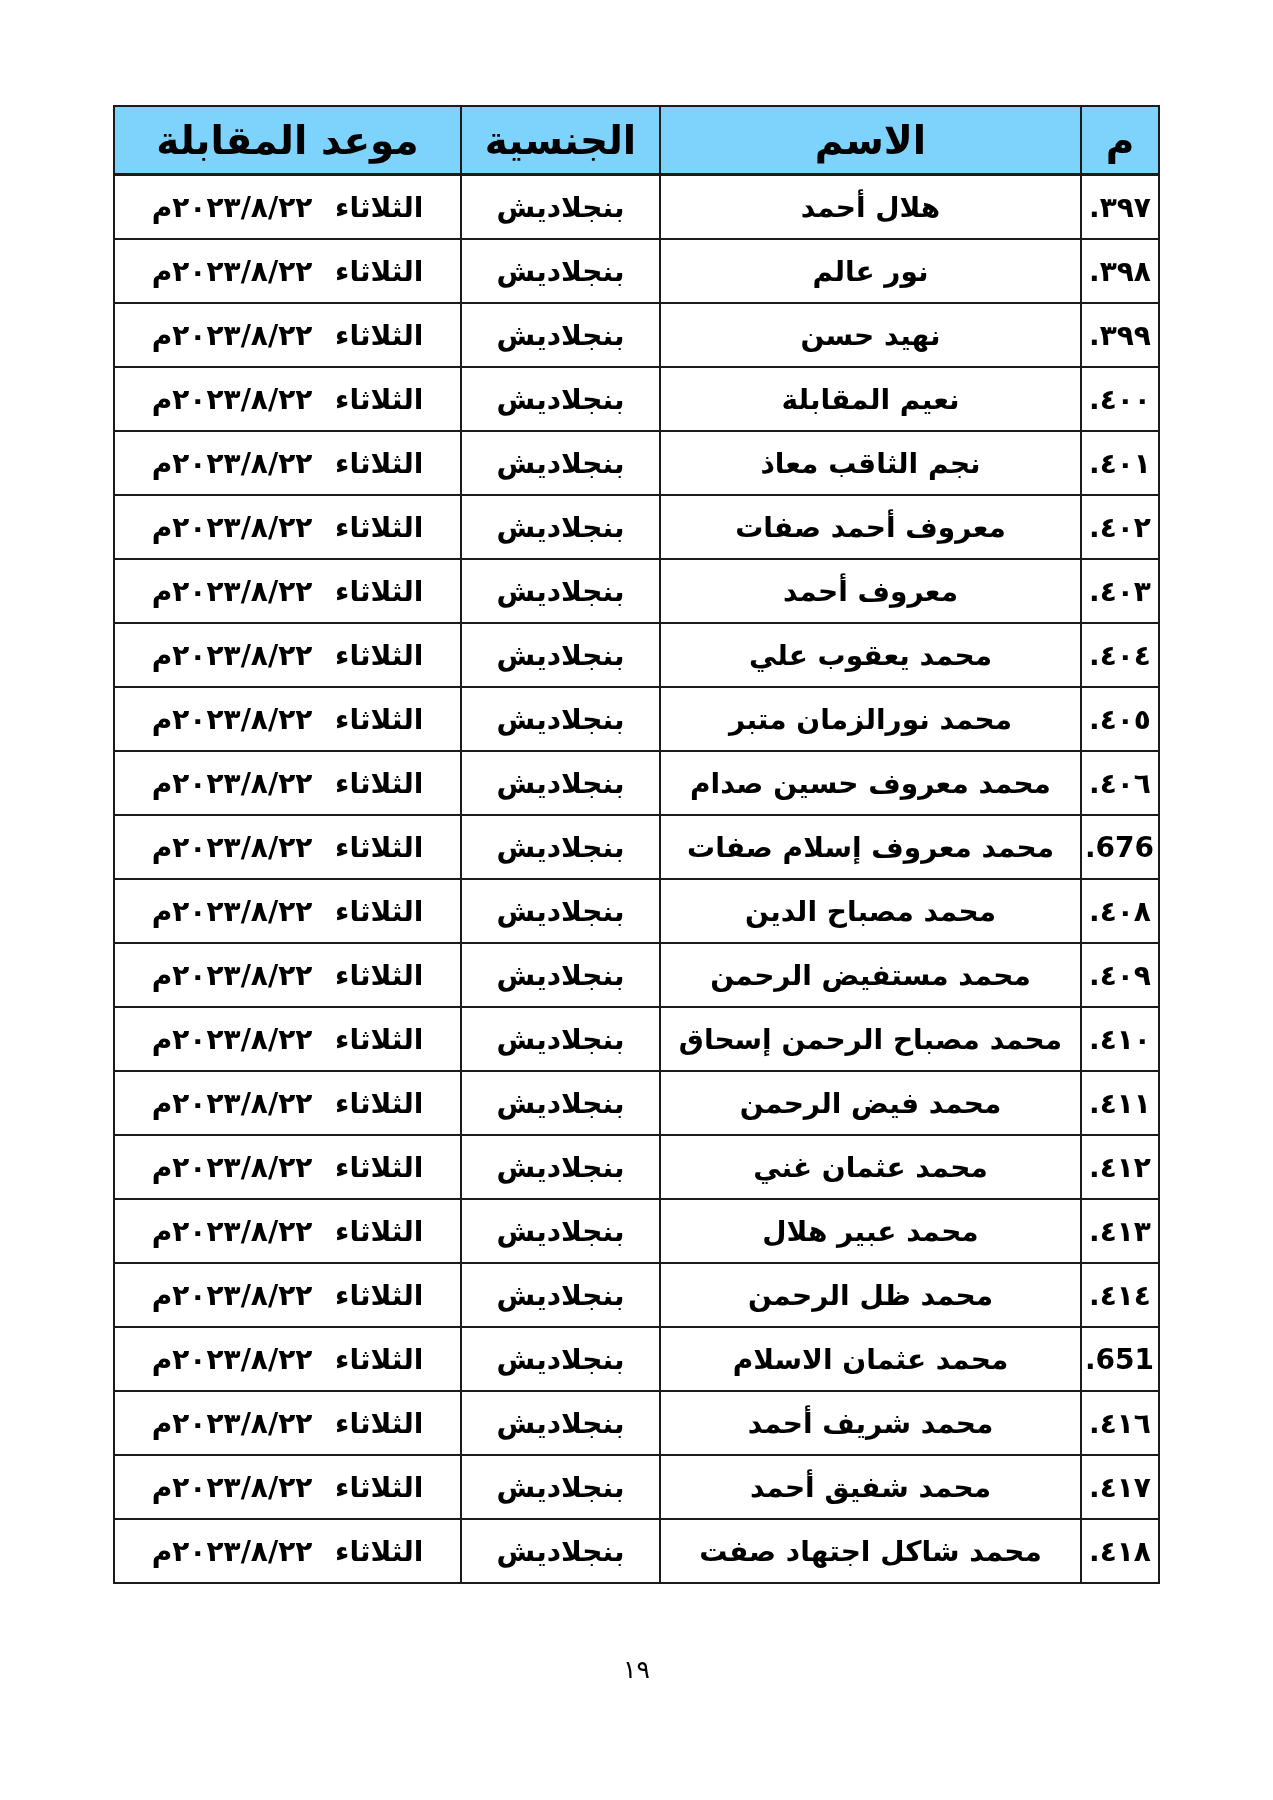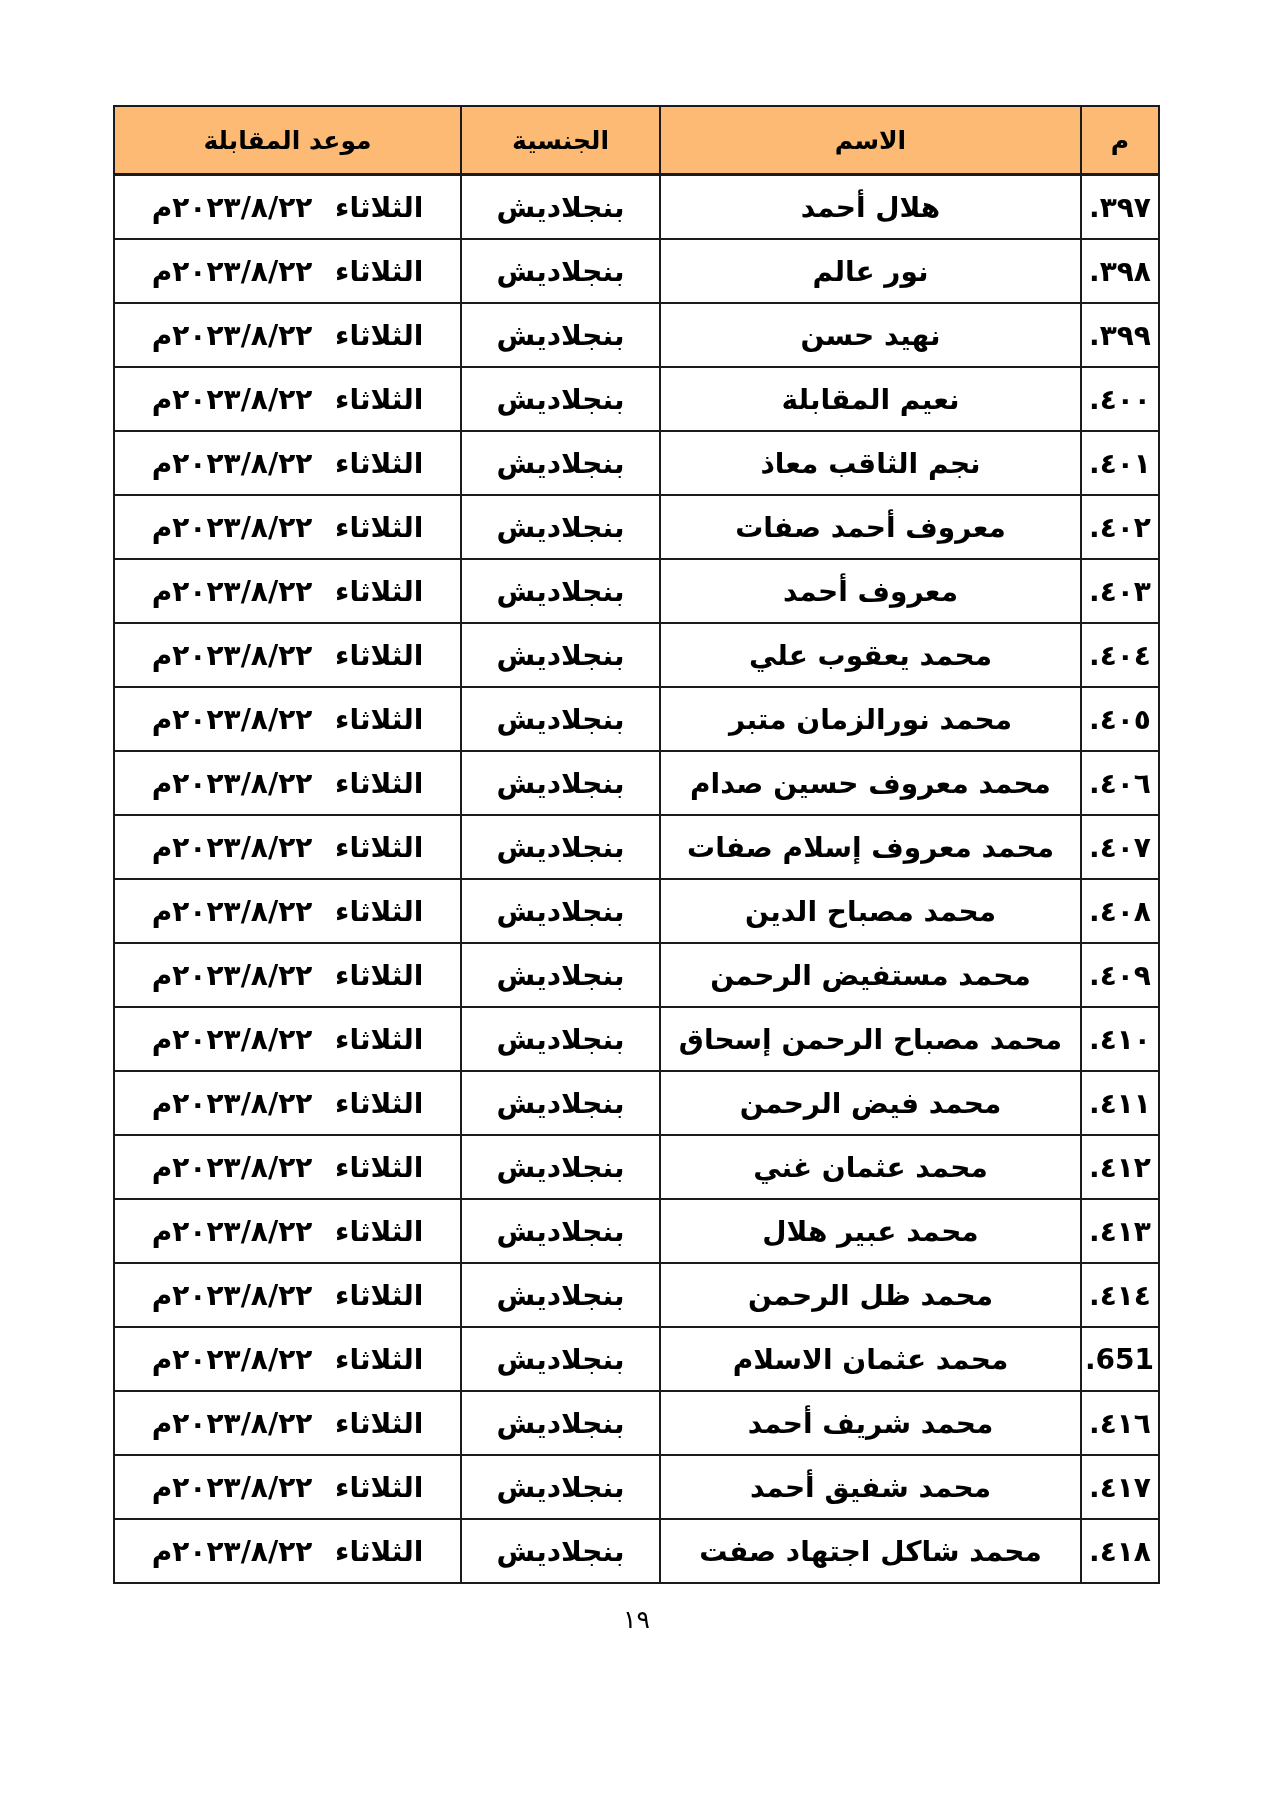--- a/index.html
+++ b/index.html
@@ -32,39 +32,39 @@
   table.schedule td {
     border: 2px solid #1b1b1b;
     text-align: center;
     vertical-align: middle;
     font-weight: bold;
     padding: 0 4px;
     overflow: hidden;
     white-space: nowrap;
   }
   table.schedule thead th {
-    background: #fdba74;
+    background: #7dd3fc;
     height: 66px;
-    font-size: 25px;
+    font-size: 39px;
     border-bottom-width: 3px;
   }
   table.schedule tbody td {
     height: 62px;
     font-size: 28px;
     background: #ffffff;
   }
   td.c-date {
     word-spacing: 13px;
   }
   td.c-no {
     font-size: 27px;
   }
   .page-number {
     position: absolute;
-    top: 1605px;
+    top: 1655px;
     left: 0;
     width: 100%;
     text-align: center;
     font-size: 25px;
     direction: rtl;
   }
 </style>
 </head>
 <body>
 
@@ -140,21 +140,21 @@
           <td class="c-nat">بنجلاديش</td>
           <td class="c-date">الثلاثاء ٢٠٢٣/٨/٢٢م</td>
         </tr>
       <tr>
           <td class="c-no">٤٠٦.</td>
           <td class="c-name">محمد معروف حسين صدام</td>
           <td class="c-nat">بنجلاديش</td>
           <td class="c-date">الثلاثاء ٢٠٢٣/٨/٢٢م</td>
         </tr>
       <tr>
-          <td class="c-no">٤٠٧.</td>
+          <td class="c-no">676.</td>
           <td class="c-name">محمد معروف إسلام صفات</td>
           <td class="c-nat">بنجلاديش</td>
           <td class="c-date">الثلاثاء ٢٠٢٣/٨/٢٢م</td>
         </tr>
       <tr>
           <td class="c-no">٤٠٨.</td>
           <td class="c-name">محمد مصباح الدين</td>
           <td class="c-nat">بنجلاديش</td>
           <td class="c-date">الثلاثاء ٢٠٢٣/٨/٢٢م</td>
         </tr>

